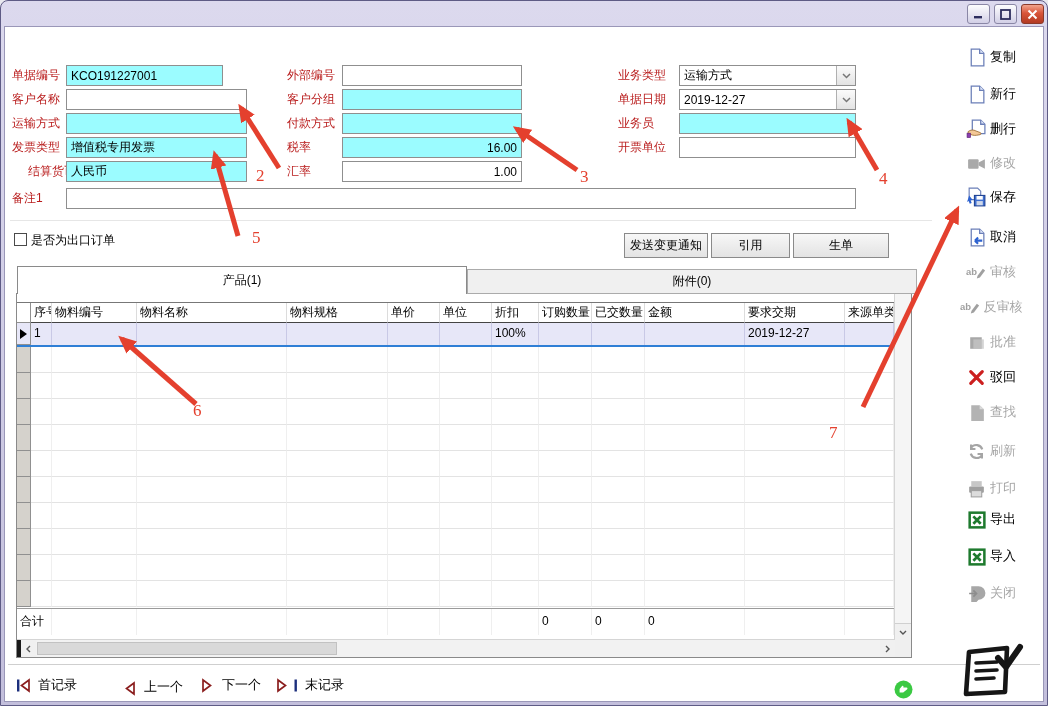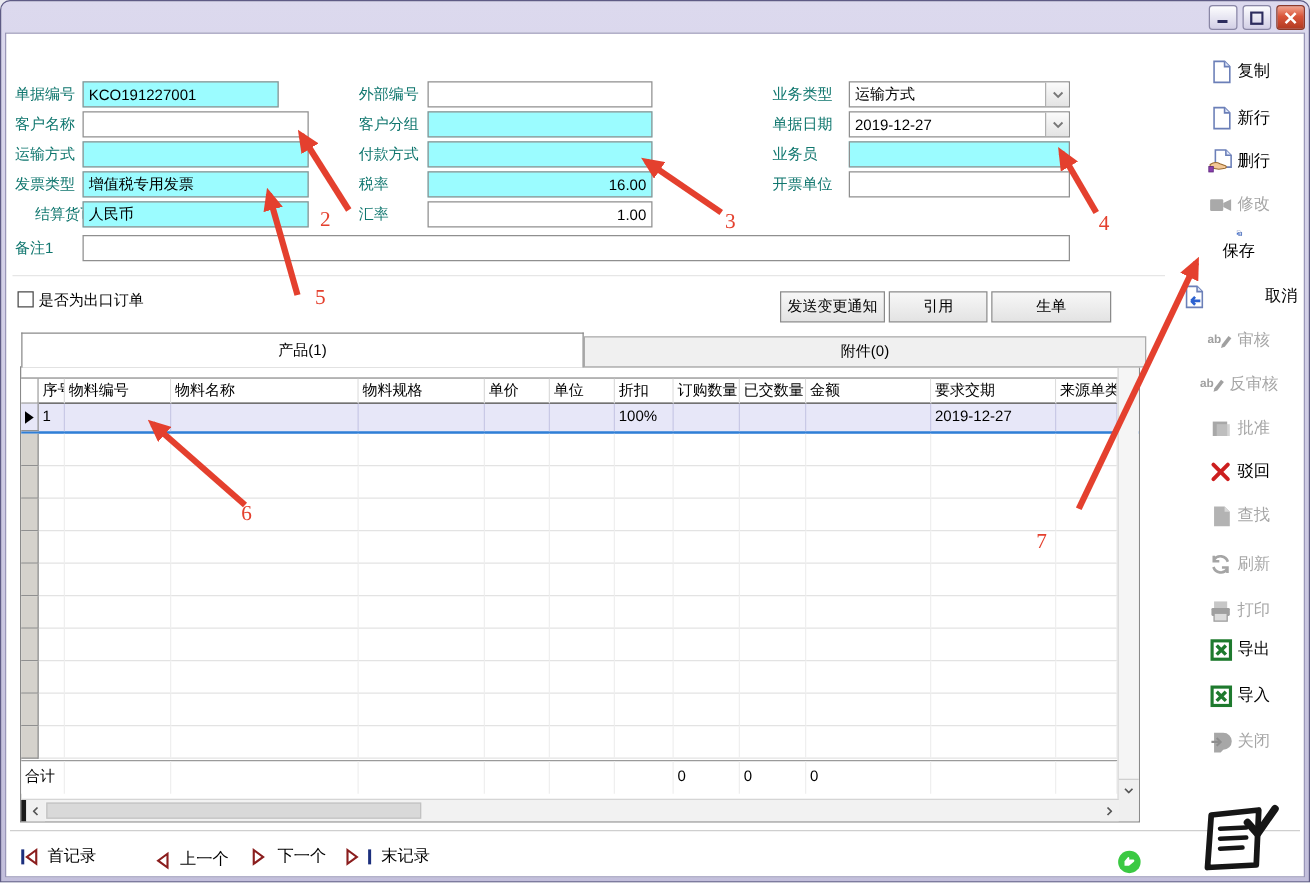--- a/index.html
+++ b/index.html
@@ -11,21 +11,21 @@
     background:radial-gradient(circle at 35% 30%,#d8f0ff 0%,#57a7e8 40%,#1d5ca8 75%,#0d2e5e 100%);
     border:1px solid #2a4a7a;}
   .wtitle{position:absolute;left:32px;top:4px;font-size:13px;font-weight:bold;color:#28284e;
     text-shadow:1px 1px 0 rgba(255,255,255,.55);letter-spacing:1px;}
   .wbtn{position:absolute;top:4px;width:23px;height:20px;border-radius:3px;border:1px solid #8a87a6;
     background:linear-gradient(180deg,#fdfdfe,#d2cfe6);display:flex;align-items:center;justify-content:center;box-sizing:border-box;}
   .wbtn.close{background:linear-gradient(180deg,#f2a48e,#d9553a 45%,#b23a22);border-color:#8b3a2a;}
   .client-bg{position:absolute;left:4px;top:26px;right:4px;bottom:4px;background:#fff;border:1px solid #9a97b8;box-sizing:border-box;}
   .content{position:absolute;inset:0;font-size:12px;color:#000;}
 
-  .flabel{position:absolute;height:21px;line-height:21px;font-size:12px;color:#0f766e;white-space:nowrap;}
+  .flabel{position:absolute;height:21px;line-height:21px;font-size:12px;color:#b91c1c;white-space:nowrap;}
   .fbox{position:absolute;height:21px;box-sizing:border-box;border:1px solid #8f8f8f;background:#fff;
     display:flex;align-items:center;padding:0 4px;overflow:hidden;}
   .fbox.cyan{background:#9bfcff;}
   .fbox.right{justify-content:flex-end;}
   .fval{white-space:nowrap;font-size:12px;}
   .combo-btn{position:absolute;right:0;top:0;bottom:0;width:18px;border-left:1px solid #b0b0b0;
     background:linear-gradient(180deg,#fbfbfb,#e3e3e3);display:flex;align-items:center;justify-content:center;}
   .divline{position:absolute;height:1px;background:#e6e6e6;}
 
   .cb{position:absolute;width:13px;height:13px;border:1px solid #4a4a4a;background:#fff;box-sizing:border-box;}
@@ -444,31 +444,31 @@
           </svg>
           <span class="slabel">删行</span>
         </div>
         <div class="sideitem disabled" style="top: 150px;">
           <svg width="21" height="21" viewBox="0 0 20 20" style="font-family:'Liberation Sans',sans-serif;">
             <rect x="2" y="6" width="10" height="9" rx="1" fill="#a9a9a9"></rect>
             <path d="M12 9l6-3v9l-6-3z" fill="#a9a9a9"></path>
           </svg>
           <span class="slabel">修改</span>
         </div>
-        <div class="sideitem" style="top: 184px; flex-direction: column;">
+        <div class="sideitem" style="top: 184px;">
           <svg width="21" height="21" viewBox="0 0 20 20" style="font-family:'Liberation Sans',sans-serif;">
             <path d="M3 1h8l3 3v8H3z" fill="#fff" stroke="#6b7fb8" stroke-width="1.1"></path>
             <rect x="8" y="8" width="10" height="10" fill="#3f6fd0" stroke="#1e3f8f"></rect>
             <rect x="10" y="8.6" width="6" height="3.4" fill="#fff"></rect>
             <rect x="10" y="13.4" width="6" height="4" fill="#cfd8ea"></rect>
             <path d="M3 8l3.4 4.4-2 .3 1 2.6-1.8.7-1.1-2.6-1.5 1z" fill="#2d62d0"></path>
           </svg>
           <span class="slabel">保存</span>
         </div>
-        <div class="sideitem" style="top: 224px; justify-content: space-between;">
+        <div class="sideitem" style="top: 224px;">
           <svg width="21" height="21" viewBox="0 0 20 20" style="font-family:'Liberation Sans',sans-serif;">
             <path d="M5 2h8l4 4v12H5z" fill="#fff" stroke="#6b7fb8" stroke-width="1.2"></path>
             <path d="M13 2v4h4" fill="#dfe7fa" stroke="#6b7fb8" stroke-width="1.2"></path>
             <path d="M15.5 13H8.5m0 0l3-3m-3 3l3 3" stroke="#2d62d0" stroke-width="2" fill="none"></path>
           </svg>
           <span class="slabel">取消</span>
         </div>
         <div class="sideitem disabled" style="top: 259px;">
           <svg width="21" height="21" viewBox="0 0 20 20" style="font-family:'Liberation Sans',sans-serif;">
             <text x="0" y="12" font-size="9" font-weight="bold" fill="#a0a0a0">ab</text>

